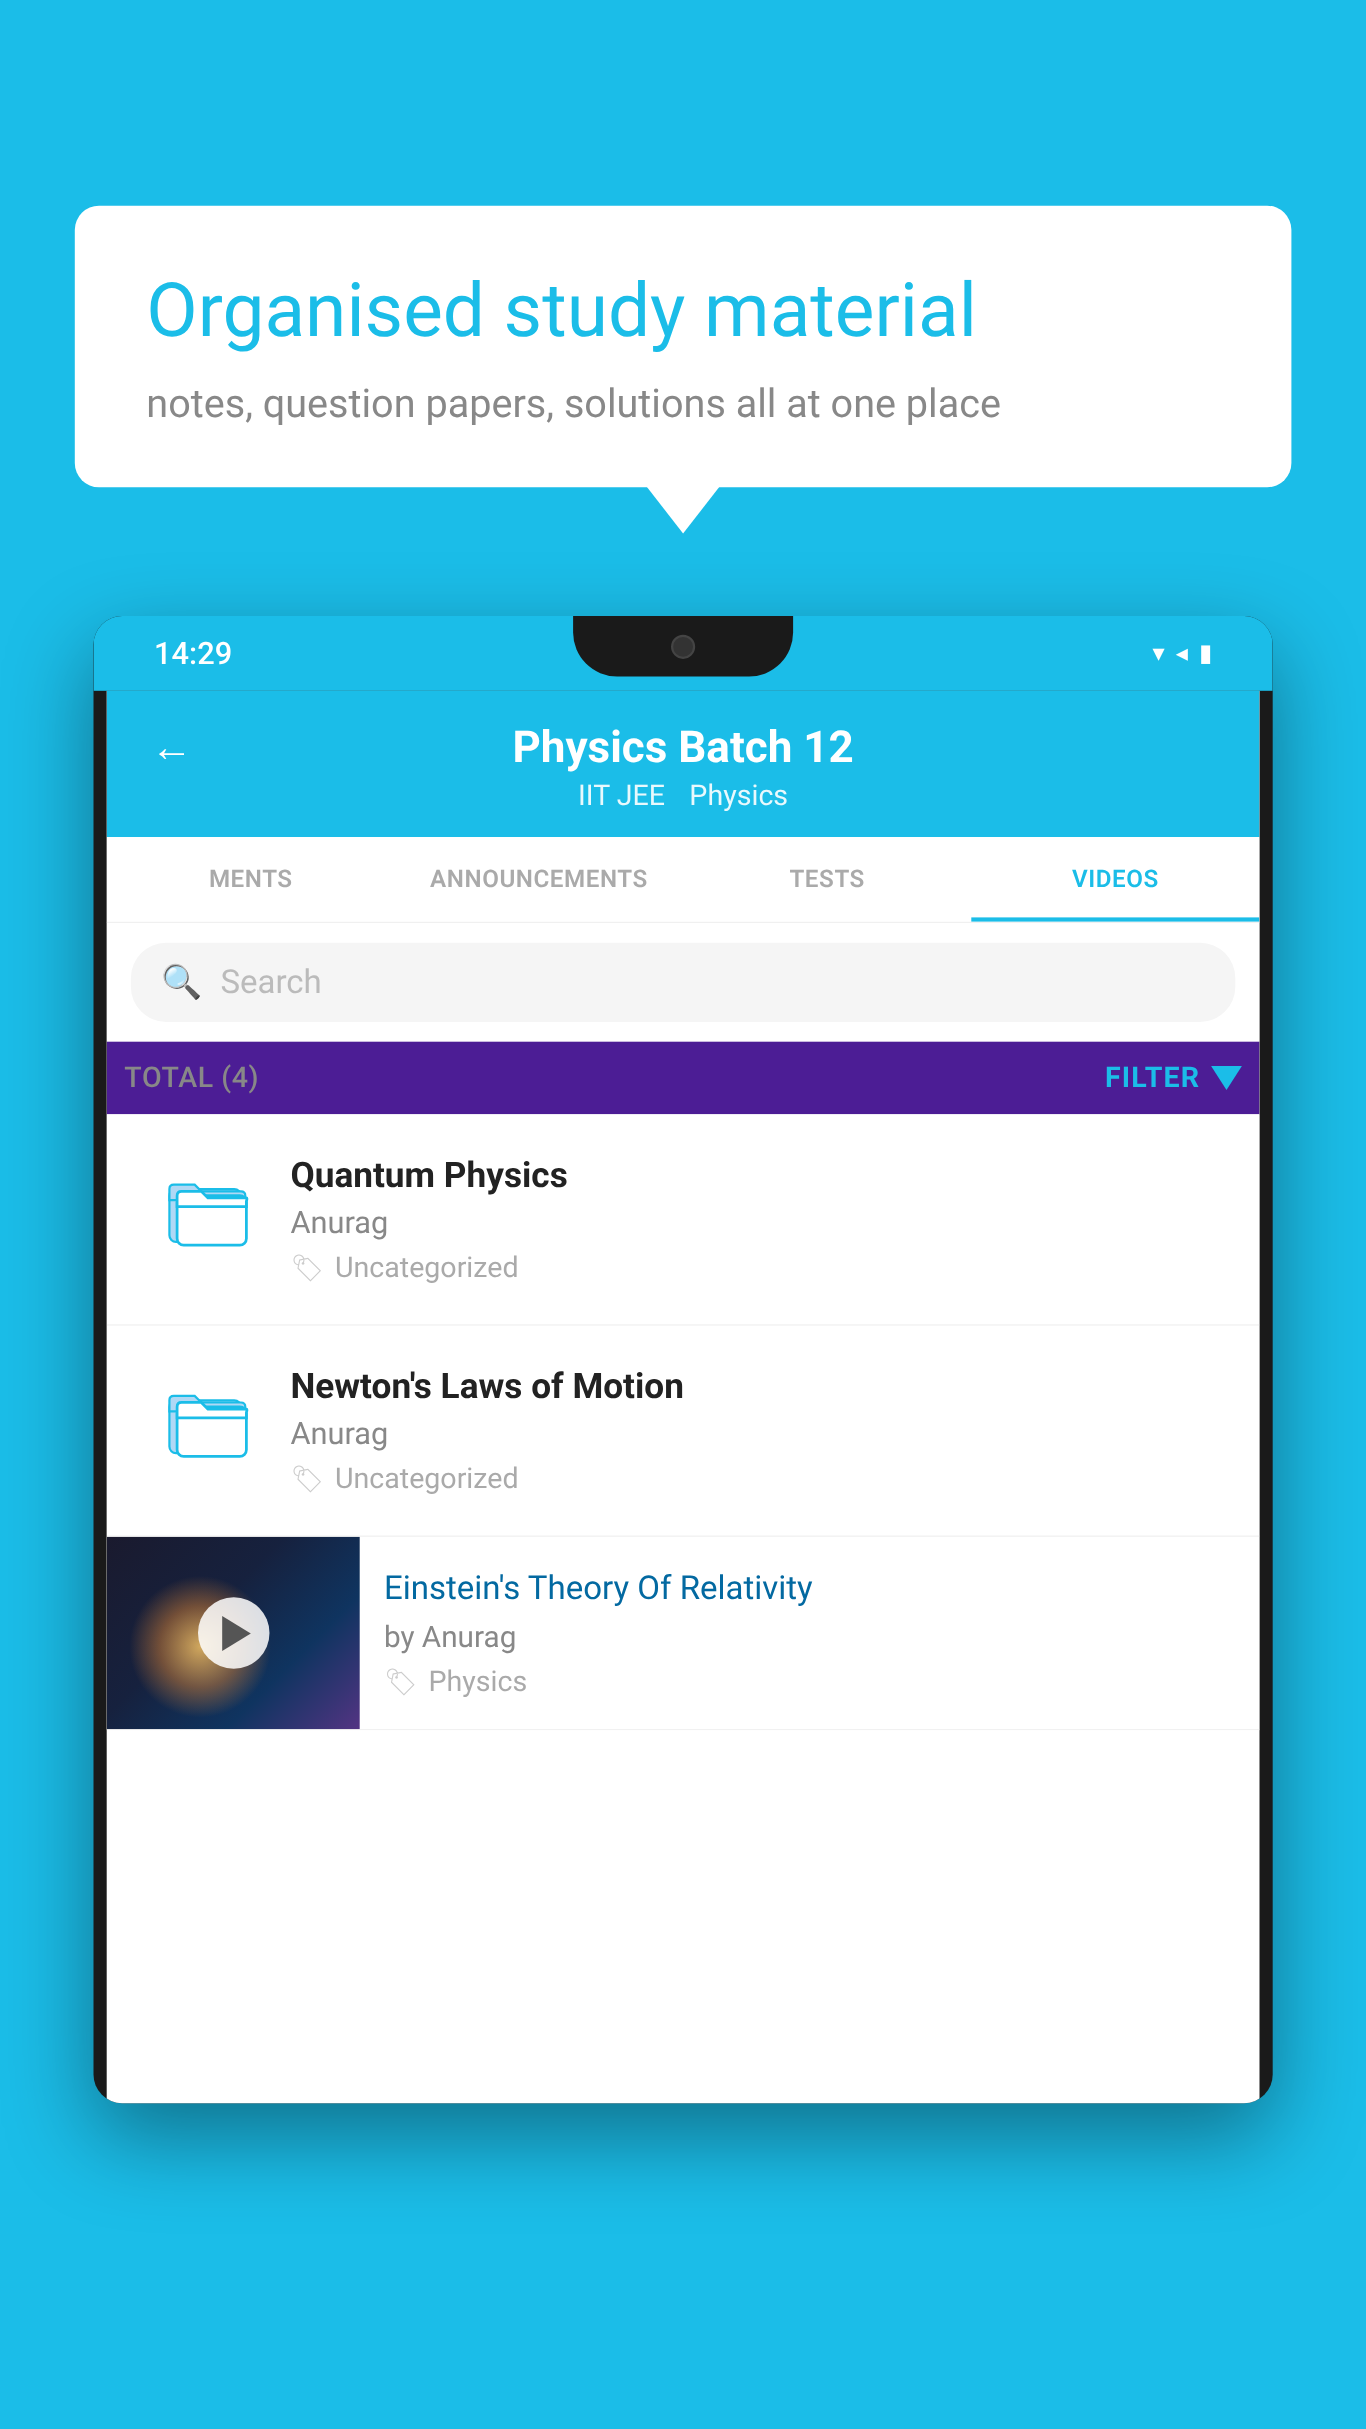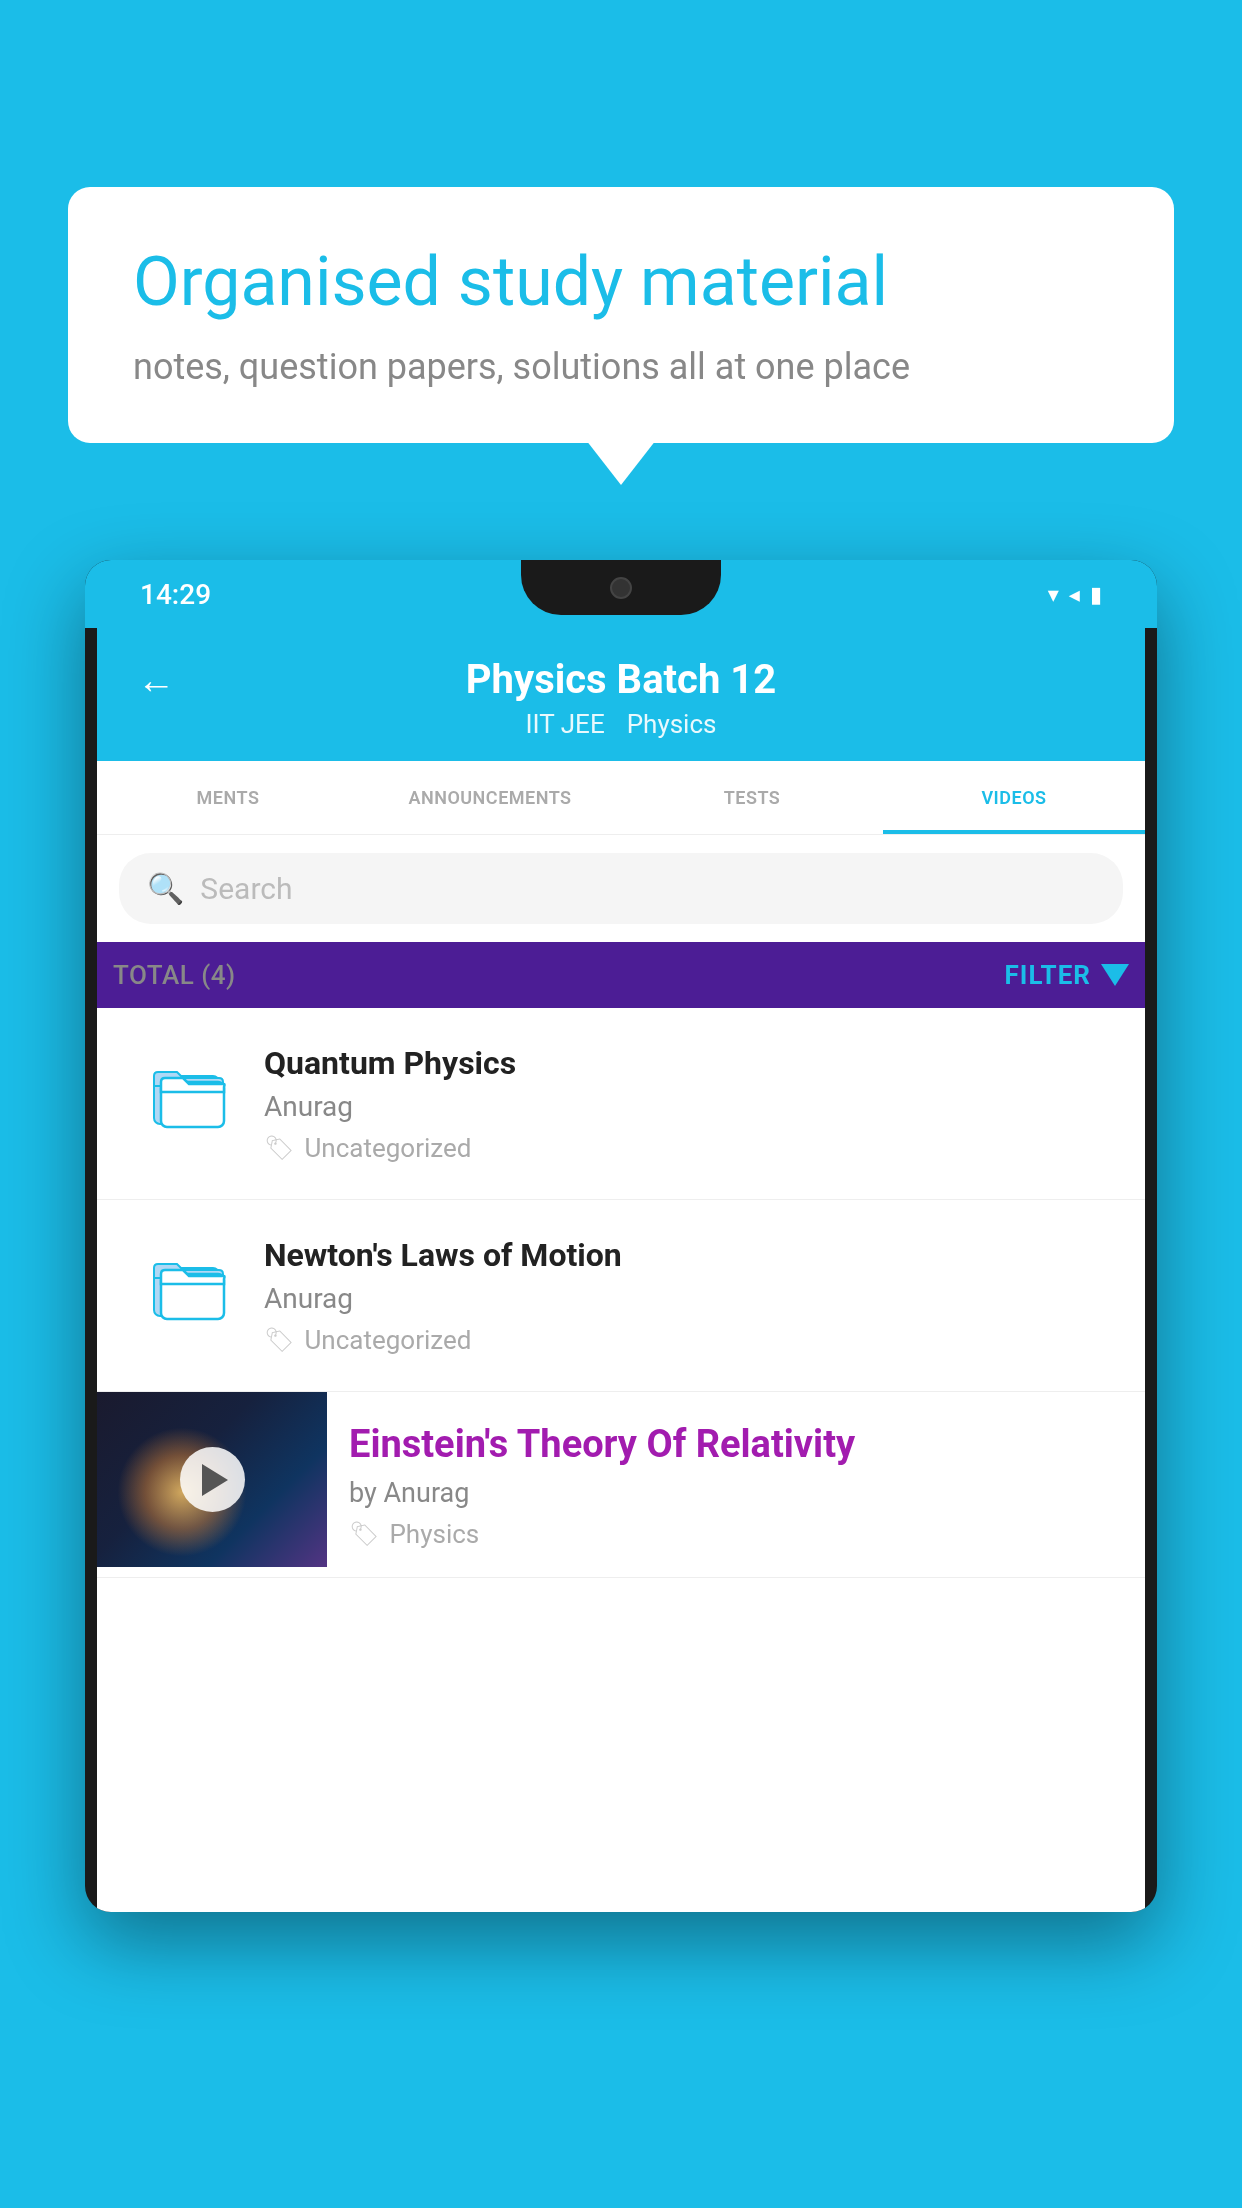--- a/index.html
+++ b/index.html
@@ -178,21 +178,21 @@
       background: white;
       display: flex;
       border-bottom: 1px solid #eee;
       overflow: hidden;
     }
 
     .tab-item {
       flex: 1;
       padding: 26px 8px;
       text-align: center;
-      font-size: 18px;
+      font-size: 22px;
       font-weight: 600;
       color: #aaa;
       letter-spacing: 0.5px;
       position: relative;
       cursor: pointer;
     }
 
     .tab-item.active {
       color: #1BBDE8;
     }
@@ -379,23 +379,23 @@
       border-left: 26px solid #555;
       margin-left: 5px;
     }
 
     .einstein-info {
       flex: 1;
       padding: 28px 22px;
     }
 
     .einstein-title {
-      font-size: 38px;
-      font-weight: 700;
-      color: #a21caf;
+      font-size: 30px;
+      font-weight: 400;
+      color: #0369a1;
       margin-bottom: 8px;
       line-height: 1.3;
     }
 
     .einstein-author {
       font-size: 27px;
       color: #888;
       margin-bottom: 10px;
     }
 

